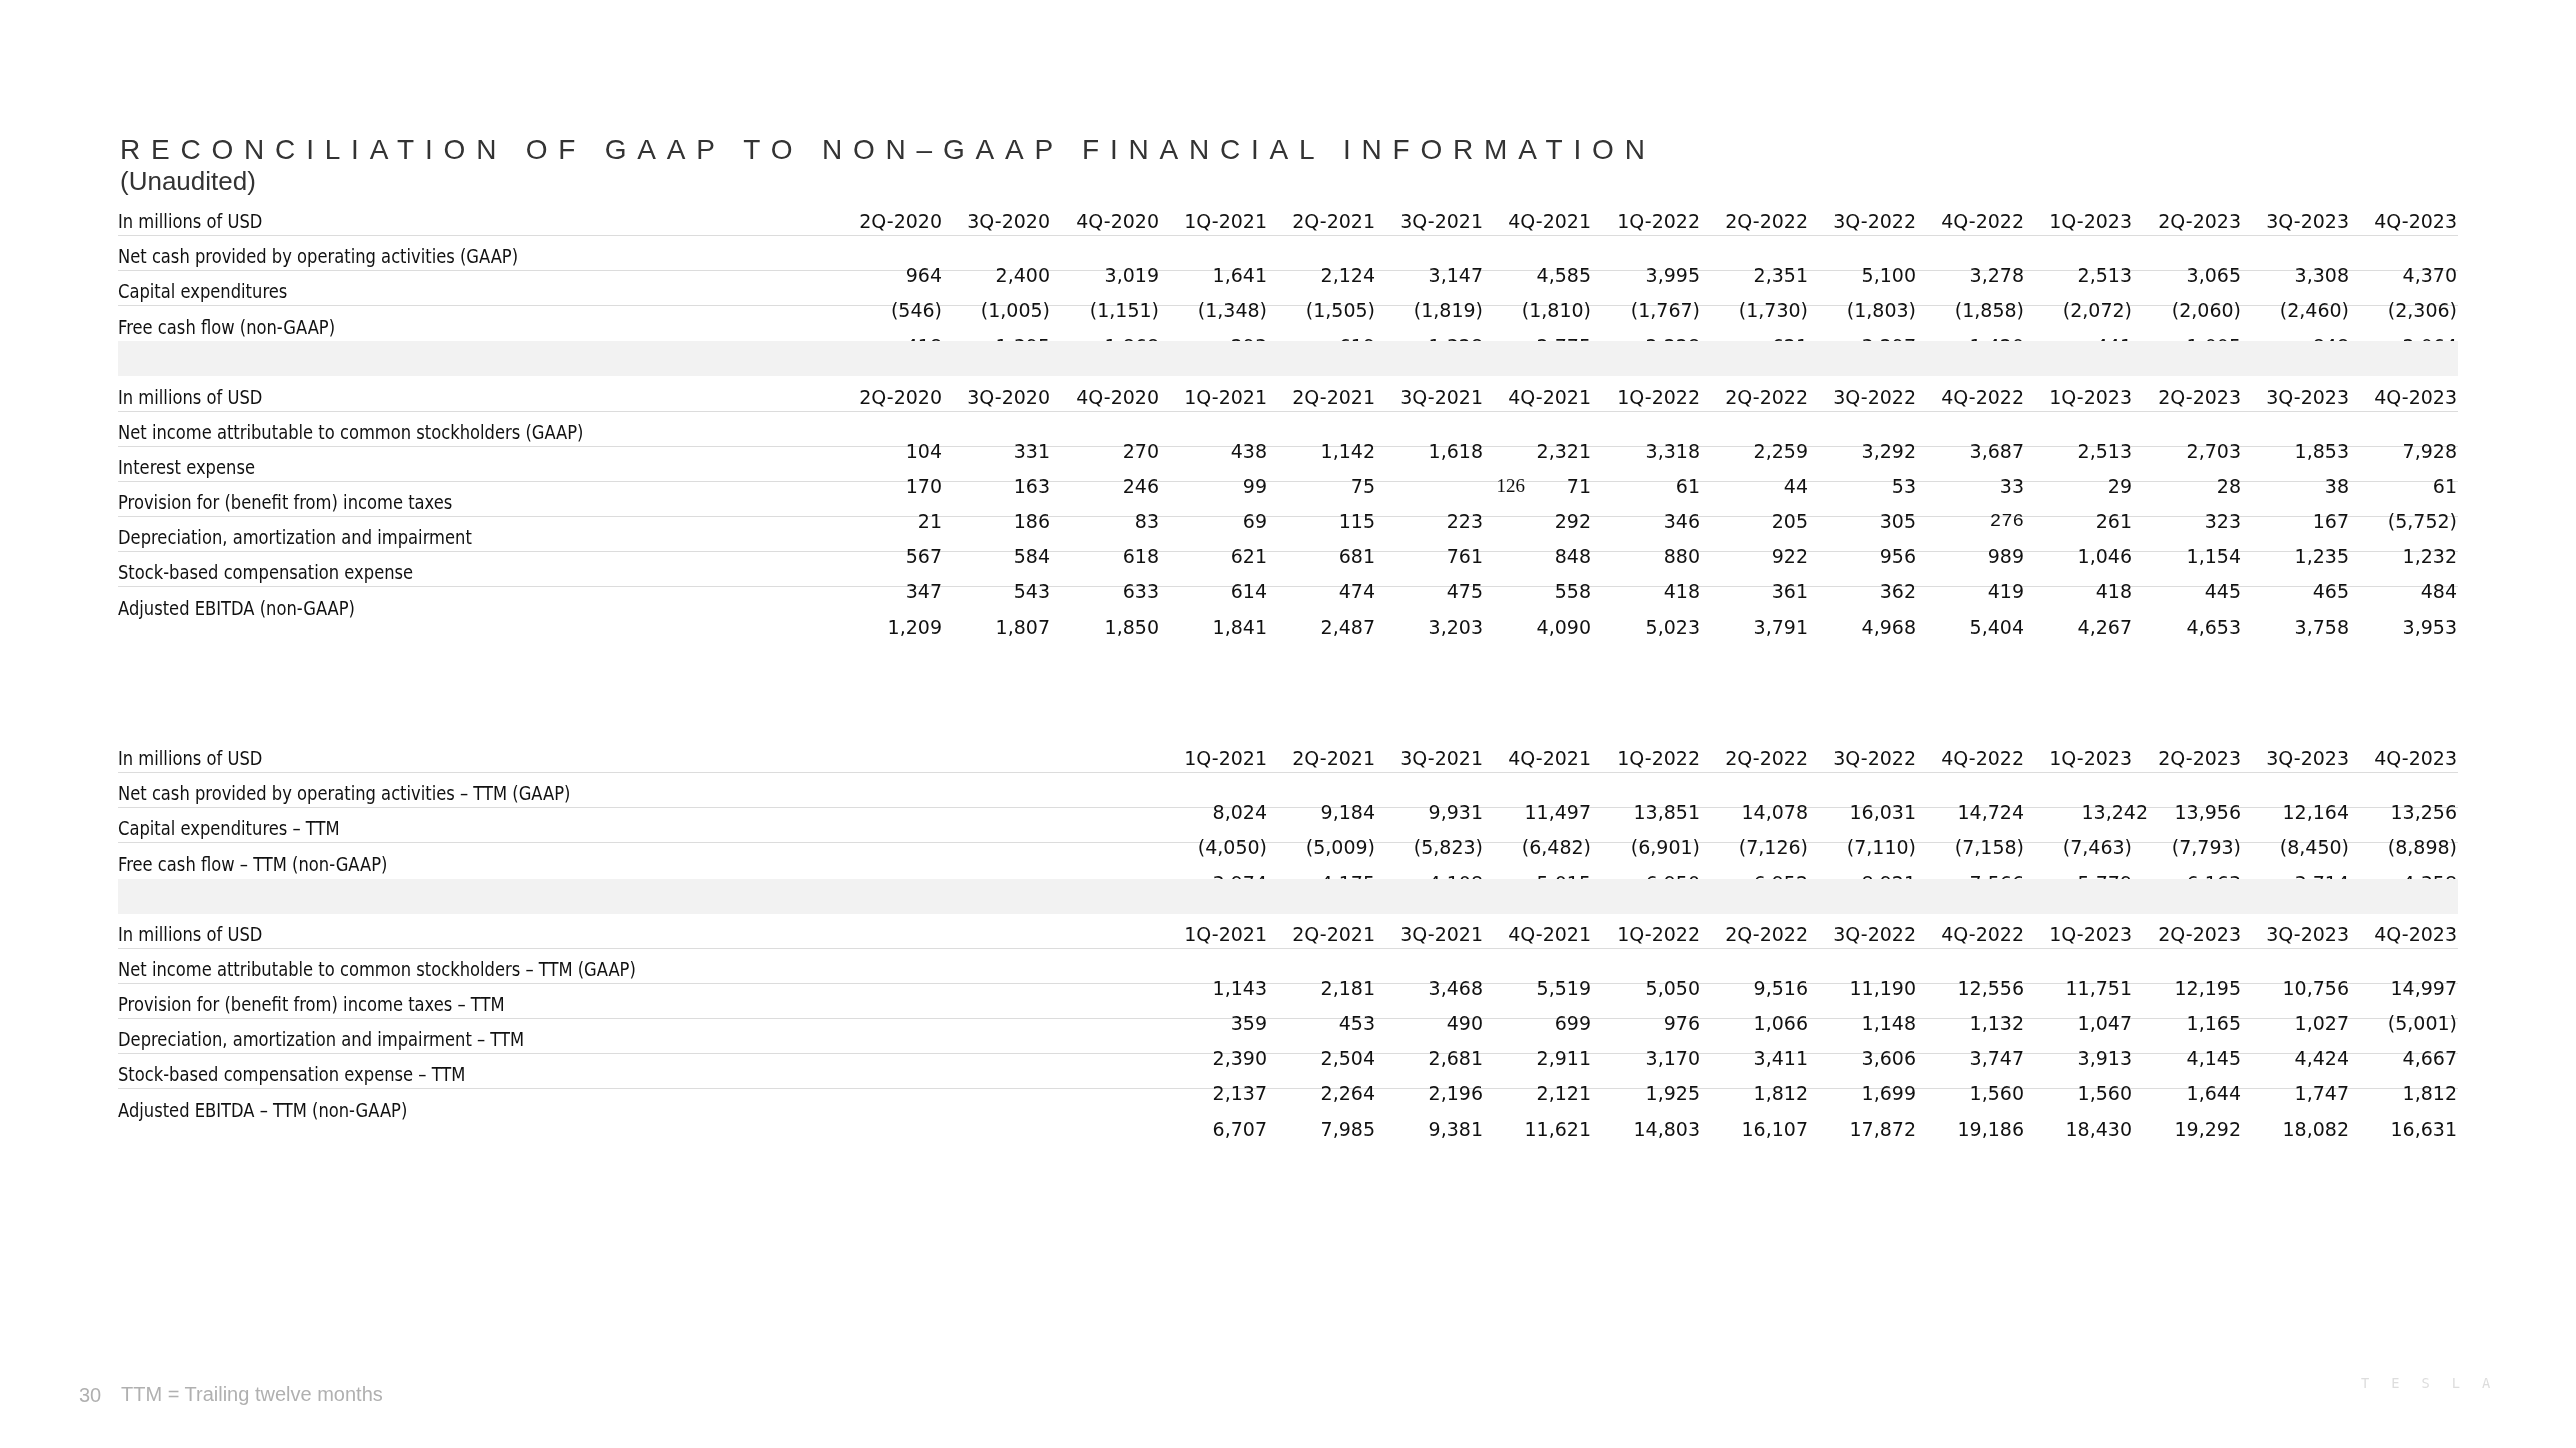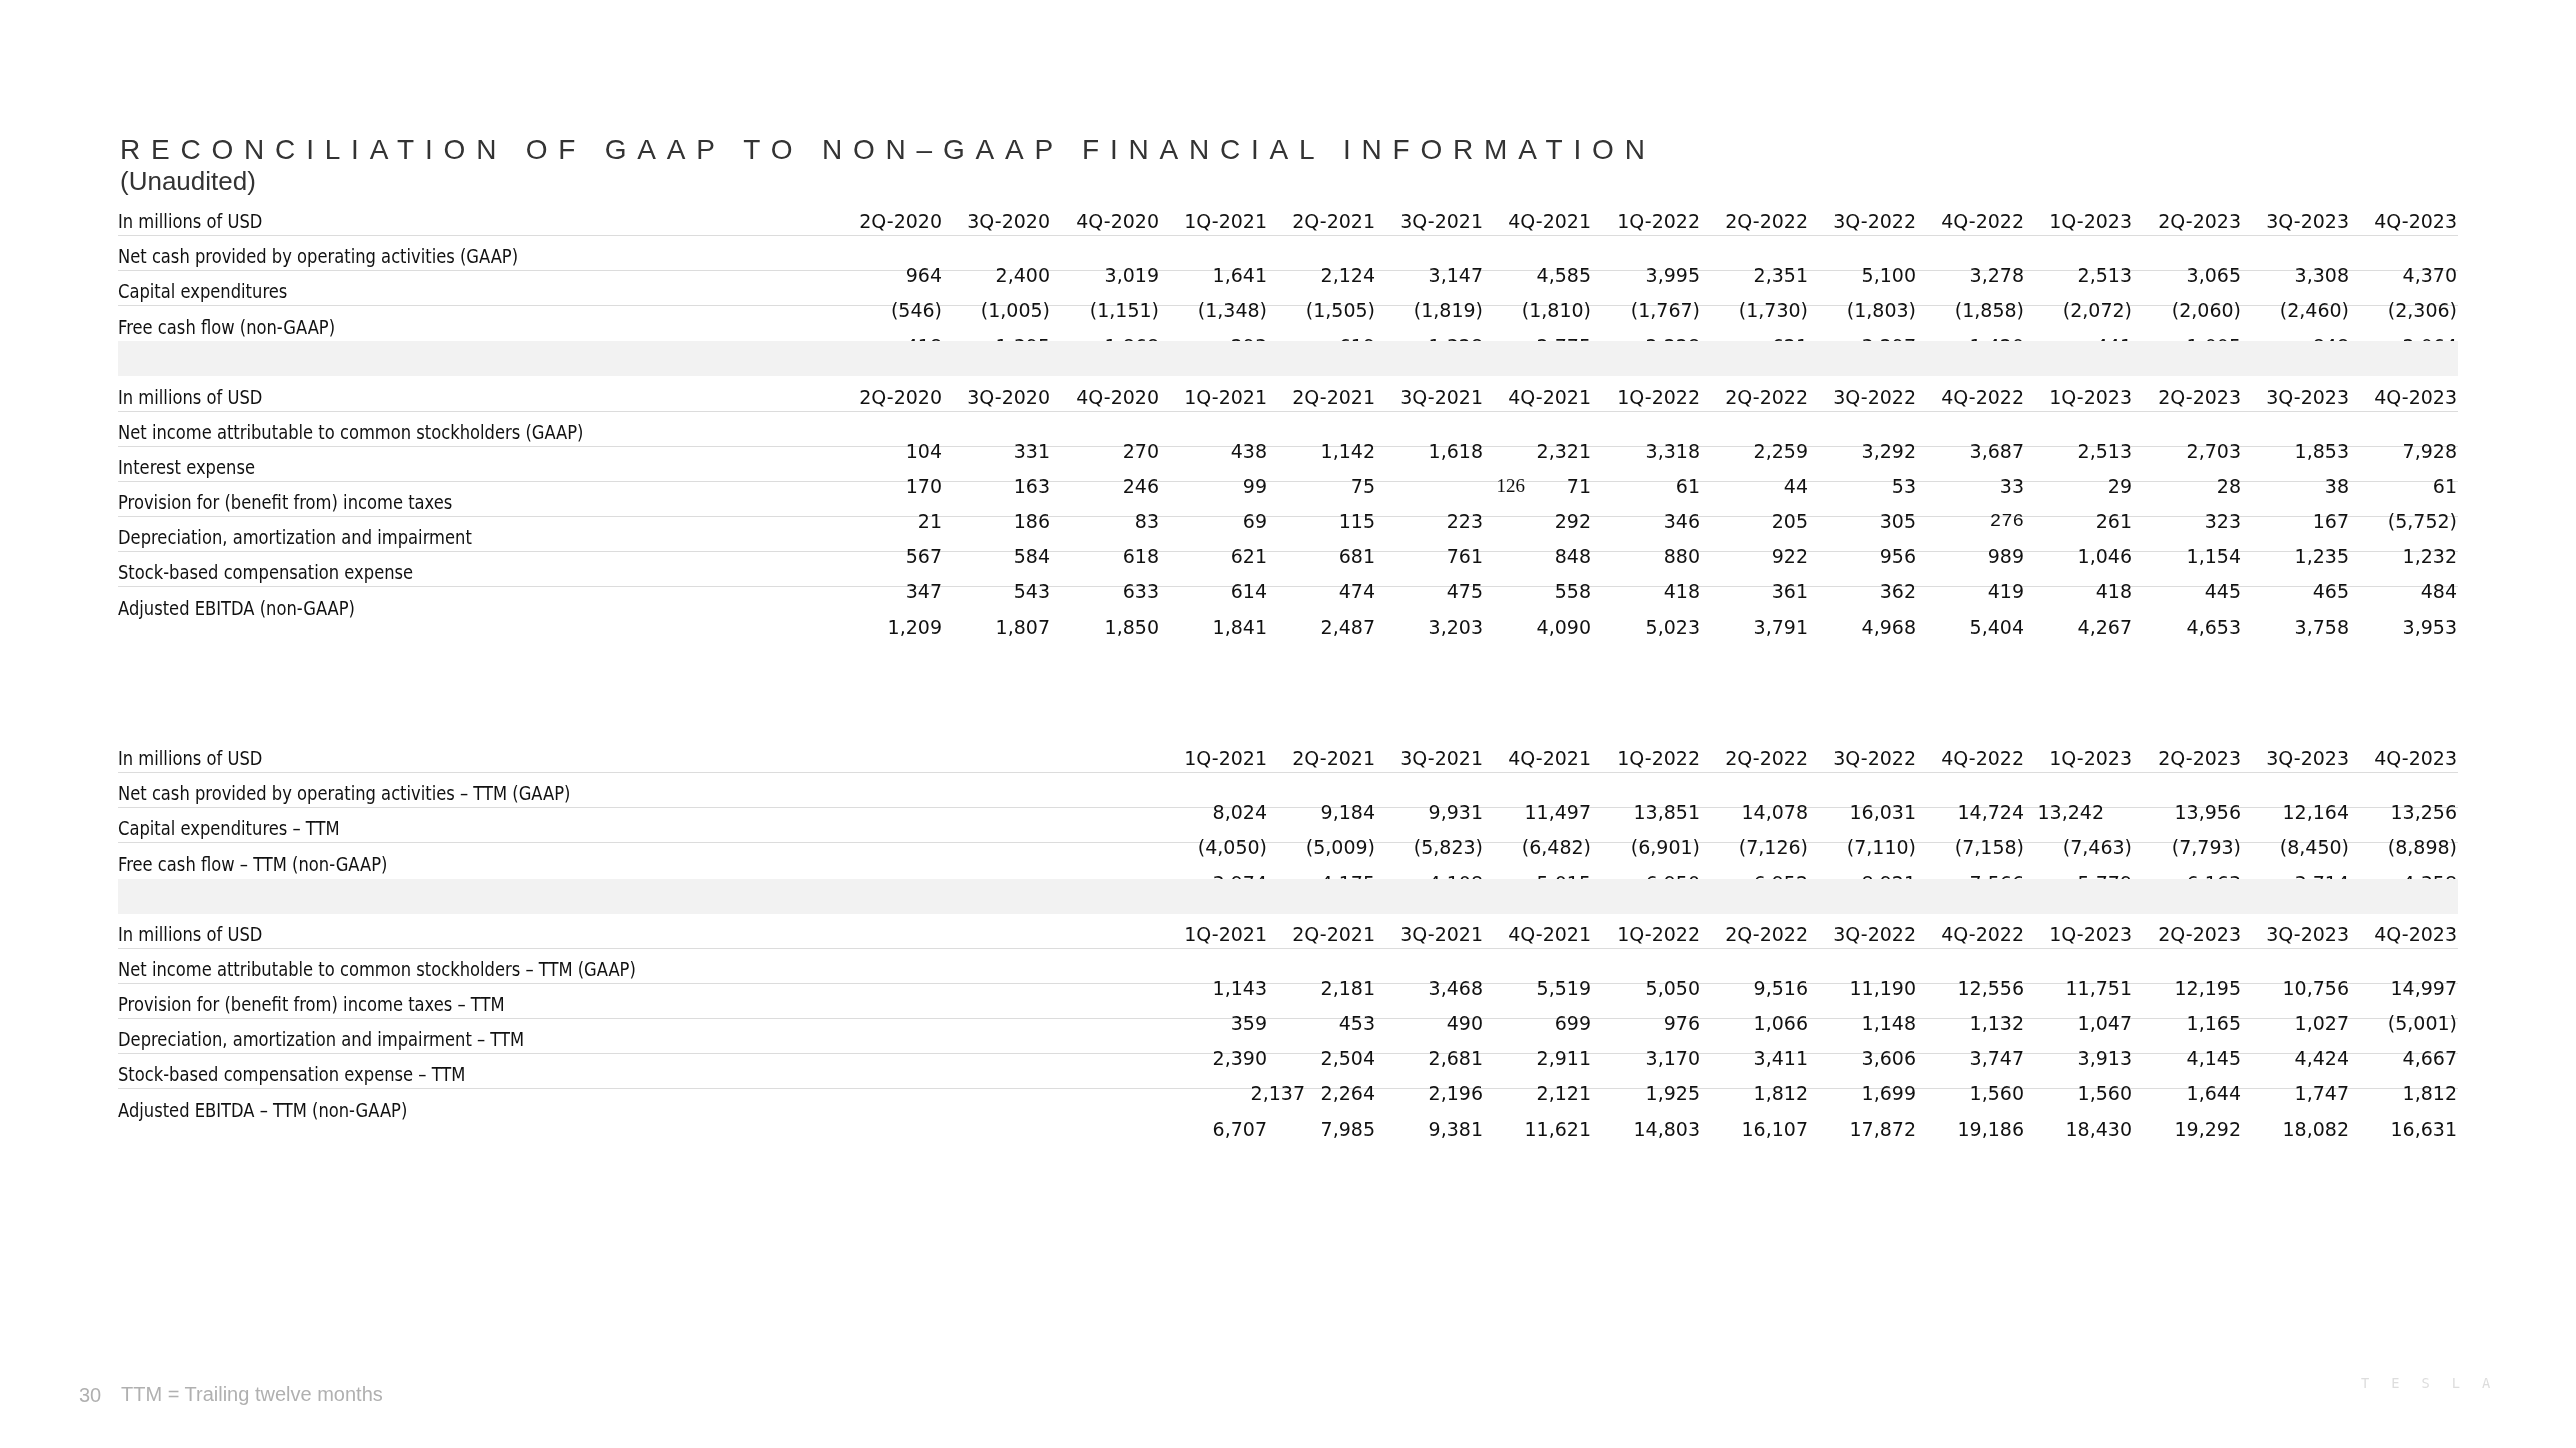--- a/index.html
+++ b/index.html
@@ -255,21 +255,21 @@
     <div class="row ">
       <span class="lbl">Net cash provided by operating activities – TTM (GAAP)</span>
       <span class="cell" style="left: 1046px;">8,024</span>
       <span class="cell" style="left: 1154px;">9,184</span>
       <span class="cell" style="left: 1262px;">9,931</span>
       <span class="cell" style="left: 1370px;">11,497</span>
       <span class="cell" style="left: 1479px;">13,851</span>
       <span class="cell" style="left: 1587px;">14,078</span>
       <span class="cell" style="left: 1695px;">16,031</span>
       <span class="cell" style="left: 1803px;">14,724</span>
-      <span class="cell" style="left: 1883px; margin-top: 20px;">13,242</span>
+      <span class="cell" style="left: 1927px; margin-top: 20px;">13,242</span>
       <span class="cell" style="left: 2020px;">13,956</span>
       <span class="cell" style="left: 2128px;">12,164</span>
       <span class="cell" style="left: 2236px;">13,256</span>
     </div>
     <div class="row ">
       <span class="lbl">Capital expenditures – TTM</span>
       <span class="cell" style="left: 1046px;">(4,050)</span>
       <span class="cell" style="left: 1154px;">(5,009)</span>
       <span class="cell" style="left: 1262px;">(5,823)</span>
       <span class="cell" style="left: 1370px;">(6,482)</span>
@@ -355,21 +355,21 @@
       <span class="cell" style="left: 1587px;">3,411</span>
       <span class="cell" style="left: 1695px;">3,606</span>
       <span class="cell" style="left: 1803px;">3,747</span>
       <span class="cell" style="left: 1911px;">3,913</span>
       <span class="cell" style="left: 2020px;">4,145</span>
       <span class="cell" style="left: 2128px;">4,424</span>
       <span class="cell" style="left: 2236px;">4,667</span>
     </div>
     <div class="row ">
       <span class="lbl">Stock-based compensation expense – TTM</span>
-      <span class="cell" style="left: 1084px; margin-top: 24px;">2,137</span>
+      <span class="cell" style="left: 1046px; margin-top: 24px;">2,137</span>
       <span class="cell" style="left: 1154px;">2,264</span>
       <span class="cell" style="left: 1262px;">2,196</span>
       <span class="cell" style="left: 1370px;">2,121</span>
       <span class="cell" style="left: 1479px;">1,925</span>
       <span class="cell" style="left: 1587px;">1,812</span>
       <span class="cell" style="left: 1695px;">1,699</span>
       <span class="cell" style="left: 1803px;">1,560</span>
       <span class="cell" style="left: 1911px;">1,560</span>
       <span class="cell" style="left: 2020px;">1,644</span>
       <span class="cell" style="left: 2128px;">1,747</span>

